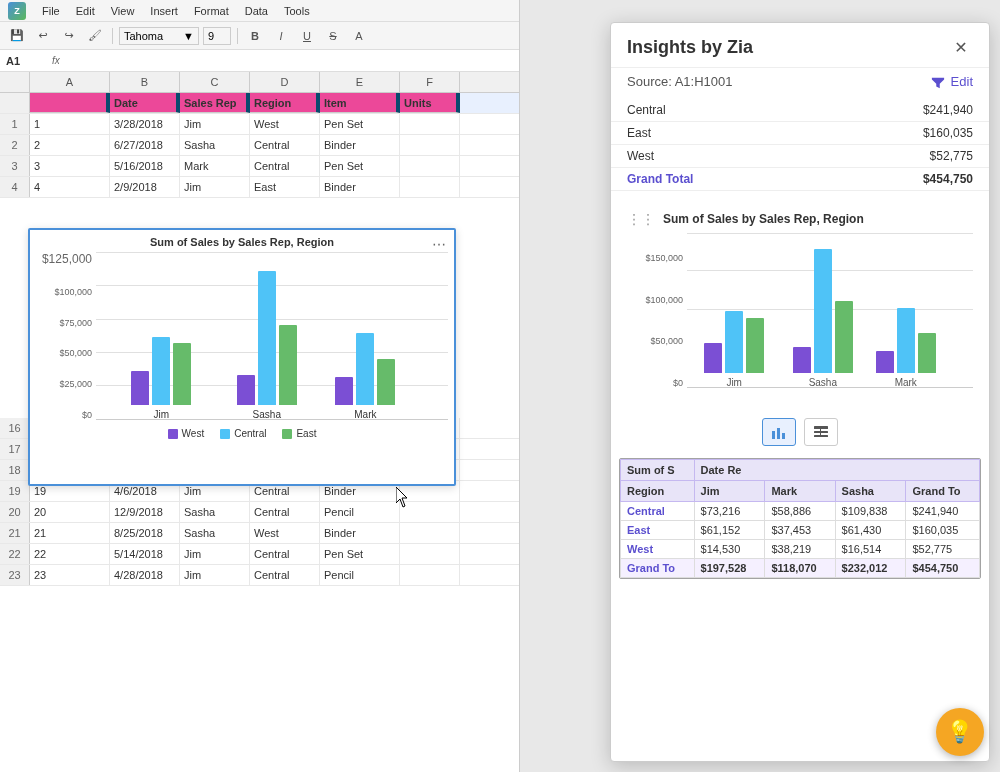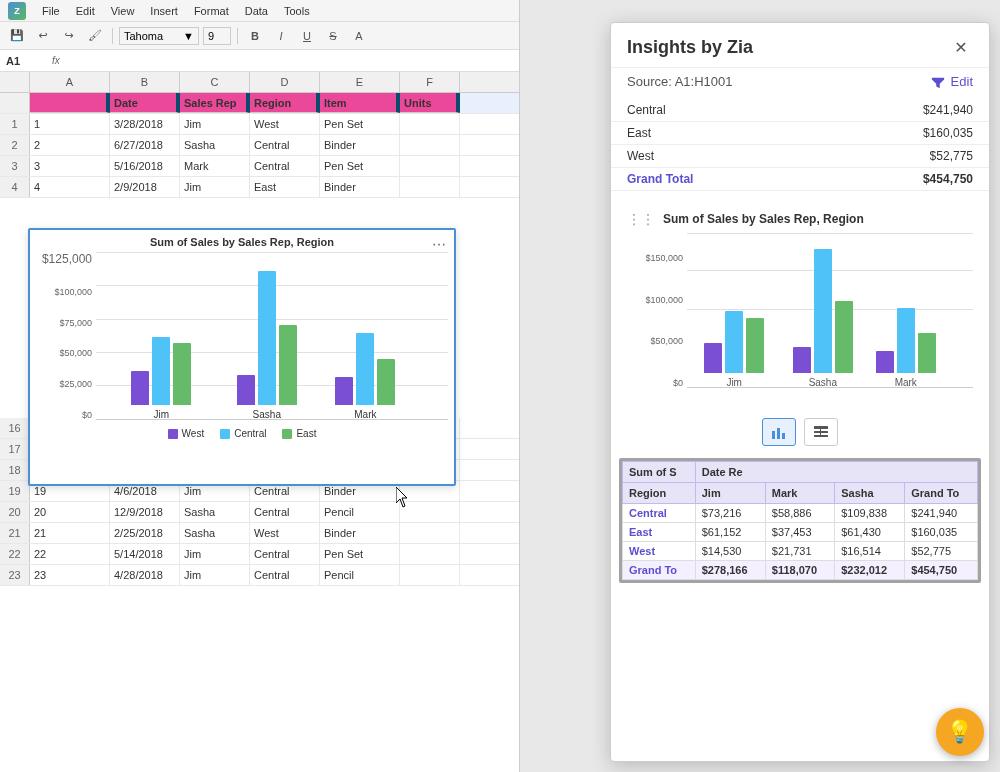--- a/index.html
+++ b/index.html
@@ -334,21 +334,21 @@
     }
     .toggle-btn.active {
       background: #e8f0fe;
       border-color: #4a90d9;
       color: #4a90d9;
     }
 
     
     .pivot-container {
       margin: 4px 8px 12px;
-      border: 3px solid #a3a3a3;
+      border: 1px solid #a3a3a3;
       border-radius: 2px;
       overflow: hidden;
     }
     .pivot-table {
       width: 100%;
       border-collapse: collapse;
       font-size: 11px;
     }
     .pivot-table th {
       background: #e8e4f8;
@@ -543,21 +543,21 @@
       <div class="grid-cell" style="width:80px">20</div>
       <div class="grid-cell" style="width:70px">12/9/2018</div>
       <div class="grid-cell" style="width:70px">Sasha</div>
       <div class="grid-cell" style="width:70px">Central</div>
       <div class="grid-cell" style="width:80px">Pencil</div>
       <div class="grid-cell" style="width:60px"></div>
     </div>
     <div class="grid-row">
       <div class="row-num">21</div>
       <div class="grid-cell" style="width:80px">21</div>
-      <div class="grid-cell" style="width:70px">2/25/2018</div>
+      <div class="grid-cell" style="width:70px">8/25/2018</div>
       <div class="grid-cell" style="width:70px">Sasha</div>
       <div class="grid-cell" style="width:70px">West</div>
       <div class="grid-cell" style="width:80px">Binder</div>
       <div class="grid-cell" style="width:60px"></div>
     </div>
     <div class="grid-row">
       <div class="row-num">22</div>
       <div class="grid-cell" style="width:80px">22</div>
       <div class="grid-cell" style="width:70px">5/14/2018</div>
       <div class="grid-cell" style="width:70px">Jim</div>
@@ -778,27 +778,27 @@
         <tr>
           <td class="row-label">East</td>
           <td>$61,152</td>
           <td>$37,453</td>
           <td>$61,430</td>
           <td>$160,035</td>
         </tr>
         <tr>
           <td class="row-label">West</td>
           <td>$14,530</td>
-          <td>$21,731</td>
+          <td>$38,219</td>
           <td>$16,514</td>
           <td>$52,775</td>
         </tr>
         <tr class="grand-row">
           <td class="row-label">Grand To</td>
-          <td>$278,166</td>
+          <td>$197,528</td>
           <td>$118,070</td>
           <td>$232,012</td>
           <td>$454,750</td>
         </tr>
       </tbody>
     </table>
   </div>
 </div>
 
 <div class="zia-fab">

